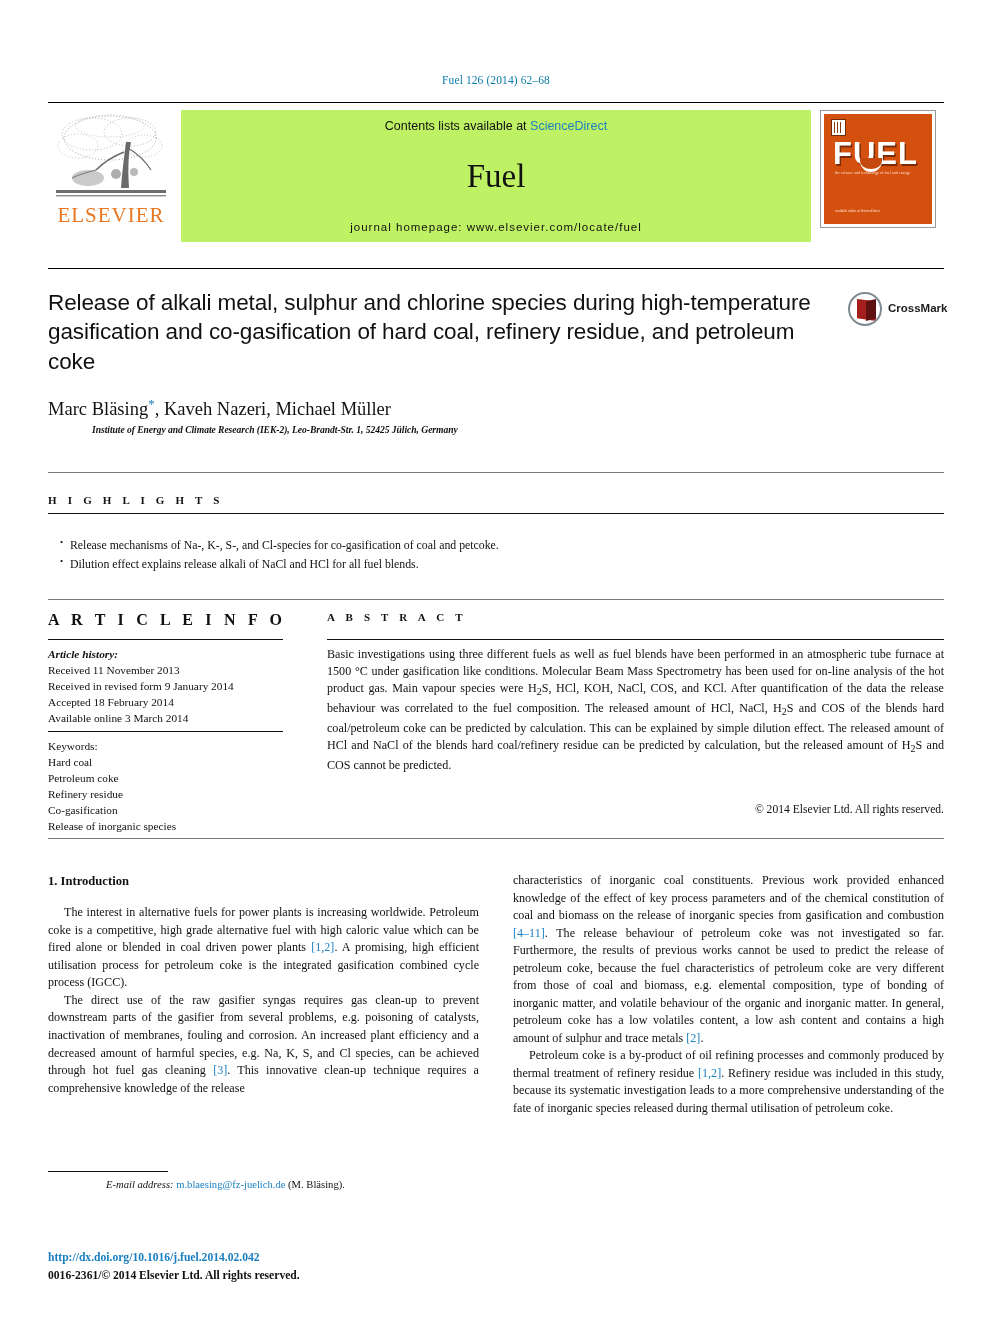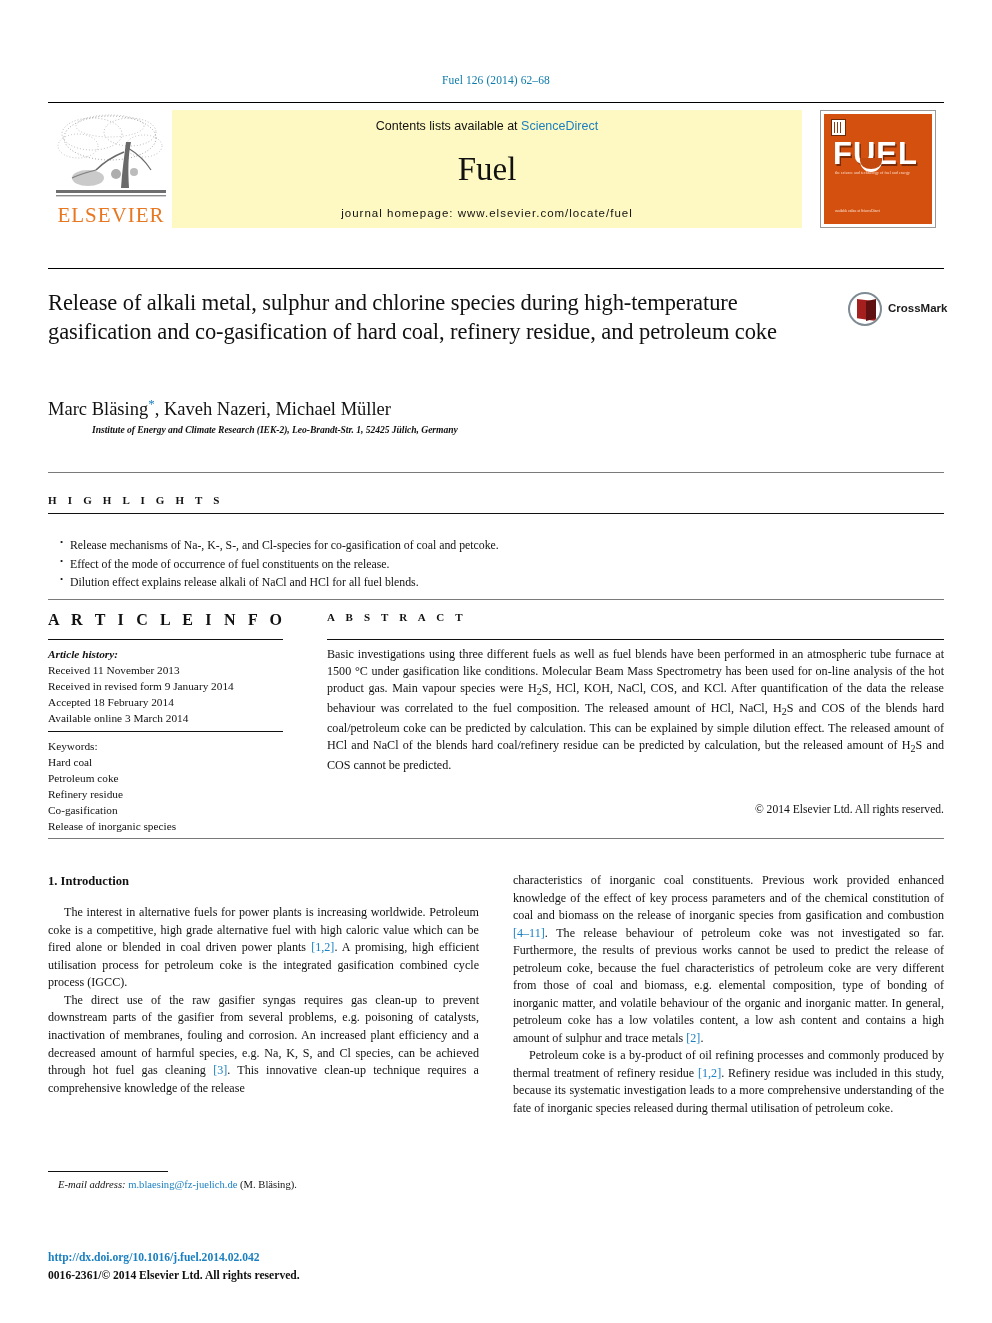--- a/index.html
+++ b/index.html
@@ -64,24 +64,24 @@
     left: 0; bottom: 0px;
     width: 126px;
     text-align: center;
     font-family: "Liberation Serif", serif;
     font-size: 21px;
     letter-spacing: 1.0px;
     color: #E87722;
   }
   .banner-center {
     position: absolute;
-    left: 124px; top: 0;
+    left: 133px; top: 0;
     width: 630px;
-    height: 118px;
-    background: #fef9c3;
+    height: 132px;
+    background: #bef264;
     display: flex;
     flex-direction: column;
     align-items: center;
     justify-content: space-between;
     padding: 9px 0 9px 0;
     box-sizing: border-box;
   }
   .contents-line {
     font-family: "Liberation Sans", sans-serif;
     font-size: 12.5px;
@@ -178,21 +178,21 @@
     position: absolute;
     left: 48px; top: 268px;
     width: 896px;
     height: 1px;
     background: #000;
   }
   .article-title {
     position: absolute;
     left: 48px; top: 288px;
     width: 770px;
-    font-family: Liberation Serif, serif;
+    font-family: Liberation Sans, sans-serif;
     font-size: 22.5px;
     line-height: 1.30;
     color: #111;
     letter-spacing: -0.1px;
   }
   .crossmark {
     position: absolute;
     left: 848px; top: 292px;
     width: 94px;
     height: 40px;
@@ -418,21 +418,21 @@
   }
   .footnote {
     position: absolute;
     left: 48px; top: 1177px;
     width: 440px;
     font-size: 10.6px;
     line-height: 1.45;
     color: #111;
   }
   .footnote .star { font-size: 10px; }
-  .footnote .em { font-style: italic; }
+  .footnote .em { font-style: italic; margin-left: 48px; }
   .mail-link { color: #1a7fc1; }
 
   .doi-link {
     position: absolute;
     left: 48px; top: 1251px;
     font-size: 11.6px;
     color: #1a7fc1;
     font-weight: bold;
   }
   .issn-line {
@@ -515,21 +515,20 @@
     <span>Marc Bläsing</span><sup>*</sup><span>, Kaveh Nazeri, Michael Müller</span>
   </div>
   <div class="affiliation">Institute of Energy and Climate Research (IEK-2), Leo-Brandt-Str. 1, 52425 Jülich, Germany</div>
 
   <div class="hl-rule-top"></div>
   <div class="hl-heading">H I G H L I G H T S</div>
   <div class="hl-rule-mid"></div>
   <div class="hl-list">
     <ul>
       <li><span>Release mechanisms of Na-, K-, S-, and Cl-species for co-gasification of coal and petcoke.</span></li>
-      <li><span>Effect of the mode of occurrence of fuel constituents on the release.</span></li>
       <li><span>Dilution effect explains release alkali of NaCl and HCl for all fuel blends.</span></li>
     </ul>
   </div>
   <div class="hl-rule-bot"></div>
 
   <div class="ai-heading">A R T I C L E   I N F O</div>
   <div class="ab-heading">A B S T R A C T</div>
   <div class="ai-rule"></div>
   <div class="ab-rule"></div>
 

